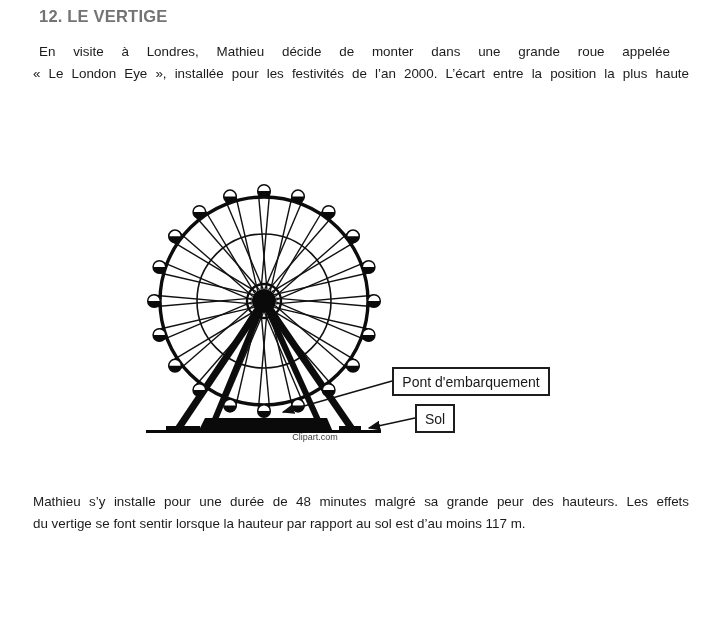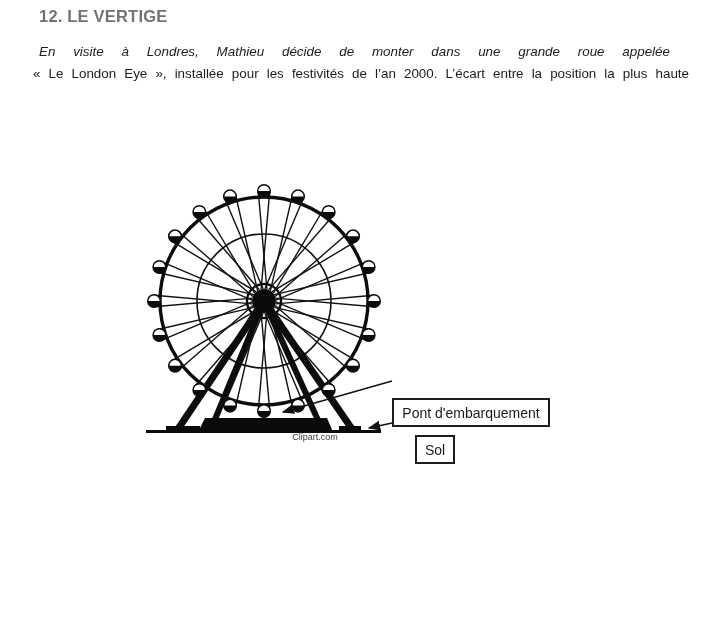--- a/index.html
+++ b/index.html
@@ -15,33 +15,32 @@
   .doc-title{
     left:39px;top:7px;
     font-size:16.5px;font-weight:bold;color:#737373;
     letter-spacing:.2px;
   }
   .para{left:33px;width:656px;font-size:13.4px;line-height:21.6px;color:#1c1c1c;}
   .p1{top:41px;}
   .p2{top:491px;}
   .line{white-space:normal;}
   .jline{text-align:justify;text-align-last:justify;}
-  .indent1{padding-left:6px;padding-right:19px;box-sizing:border-box;font-style:italic;}
+  .indent1{padding-left:6px;padding-right:19px;box-sizing:border-box;}
   .question{
     left:33px;top:565px;width:660px;
     font-size:13.6px;font-weight:bold;color:#111;
   }
   .figure-svg{left:80px;top:170px;}
   .callout{
     position:absolute;
     border:2px solid #1d1d1d;background:#ffffff;
     font-size:14px;color:#1a1a1a;
     display:flex;align-items:center;justify-content:center;
     box-sizing:border-box;
-    margin-top:31px;
   }
   .callout-platform{left:392px;top:367px;width:158px;height:29px;}
   .callout-ground{left:415px;top:404px;width:40px;height:29px;}
   .credit{
     left:279px;top:432px;width:72px;
     font-size:9px;line-height:10px;color:#3c3c3c;text-align:center;
   }
 </style>
 </head>
 <body>
@@ -174,15 +173,19 @@
   </svg>
 
   <div class="callout callout-platform">
     <span>Pont d'embarquement</span>
   </div>
   <div class="callout callout-ground">
     <span>Sol</span>
   </div>
   <div class="abs credit">Clipart.com</div>
 
+  <div class="abs para p2">
+    <div class="line jline">Mathieu s’y installe pour une durée de 48 minutes malgré sa grande peur des hauteurs. Les effets</div>
+    <div class="line">du vertige se font sentir lorsque la hauteur par rapport au sol est d’au moins 117 m.</div>
+  </div>
 
 
 </div>
 
 </body></html>

